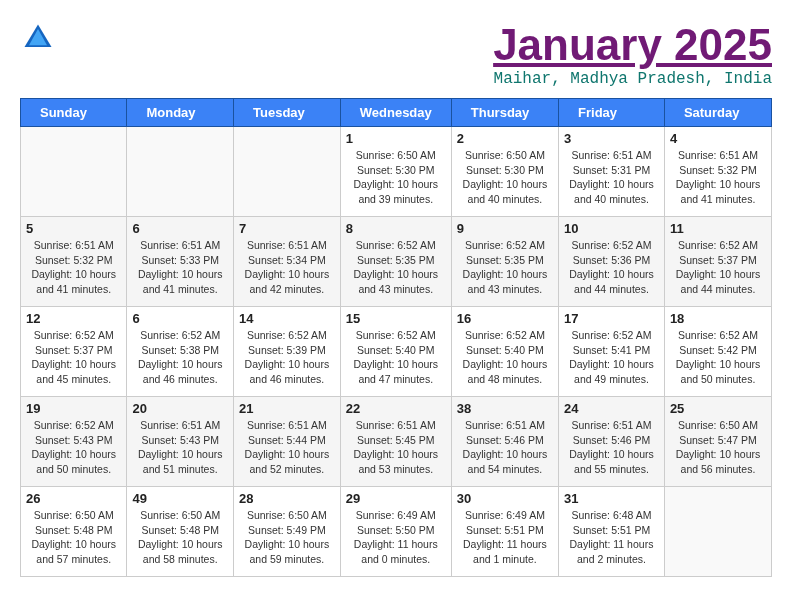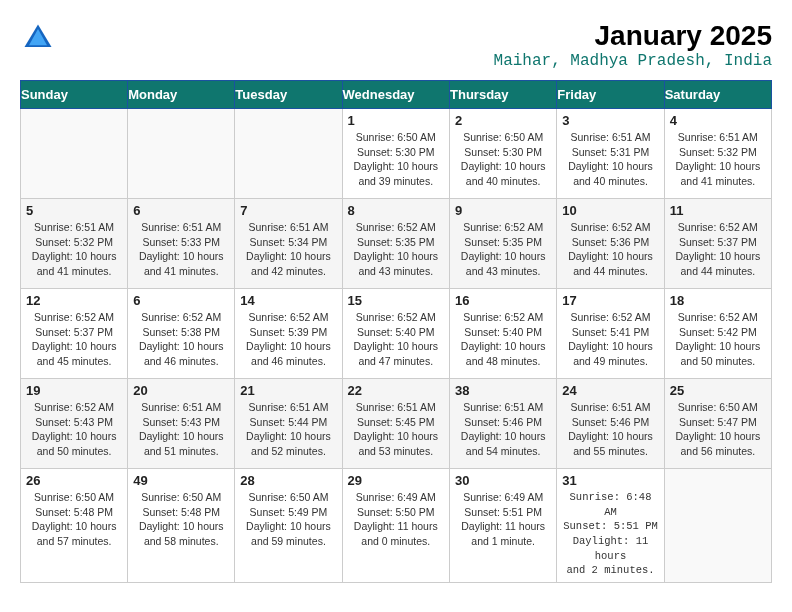--- a/index.html
+++ b/index.html
@@ -31,38 +31,39 @@
       color: #2196f3;
     }
     .logo-icon {
       width: 36px;
       height: 36px;
     }
     .title-area {
       text-align: right;
     }
     .month-title {
-      font-size: 28px;
+      font-size: 44px;
       font-weight: bold;
-      color: #000000;
+      color: #701a75;
+      text-decoration: underline;
     }
     .location-title {
       font-size: 16px;
       color: #0f766e;
       font-family: Liberation Mono, monospace;
     }
     .calendar {
       width: 100%;
       border-collapse: collapse;
       border: 1px solid #ccc;
     }
     .calendar th {
-      background-color: #0f766e;
+      background-color: #3b82f6;
       color: white;
-      padding: 6px 0;
+      padding: 6px 19px;
       font-size: 13px;
       font-weight: bold;
       border: 1px solid #1a52a0;
       text-align: left;
     }
     .calendar td {
       border: 1px solid #ccc;
       vertical-align: top;
       padding: 4px 5px;
       height: 90px;
@@ -337,21 +338,21 @@
         </td>
         <td>
           <span class="day-number">30</span>
           <div class="cell-text" style="white-space: pre-line;">Sunrise: 6:49 AM
 Sunset: 5:51 PM
 Daylight: 11 hours
 and 1 minute.</div>
         </td>
         <td>
           <span class="day-number">31</span>
-          <div class="cell-text" style="white-space: pre-line; font-family: Liberation Mono, monospace;">Sunrise: 6:48 AM
+          <div class="cell-text" style="white-space: pre-line;">Sunrise: 6:48 AM
 Sunset: 5:51 PM
 Daylight: 11 hours
 and 2 minutes.</div>
         </td>
         <td class="empty"></td>
       </tr>
     </tbody>
 </table>
 
 </body></html>

